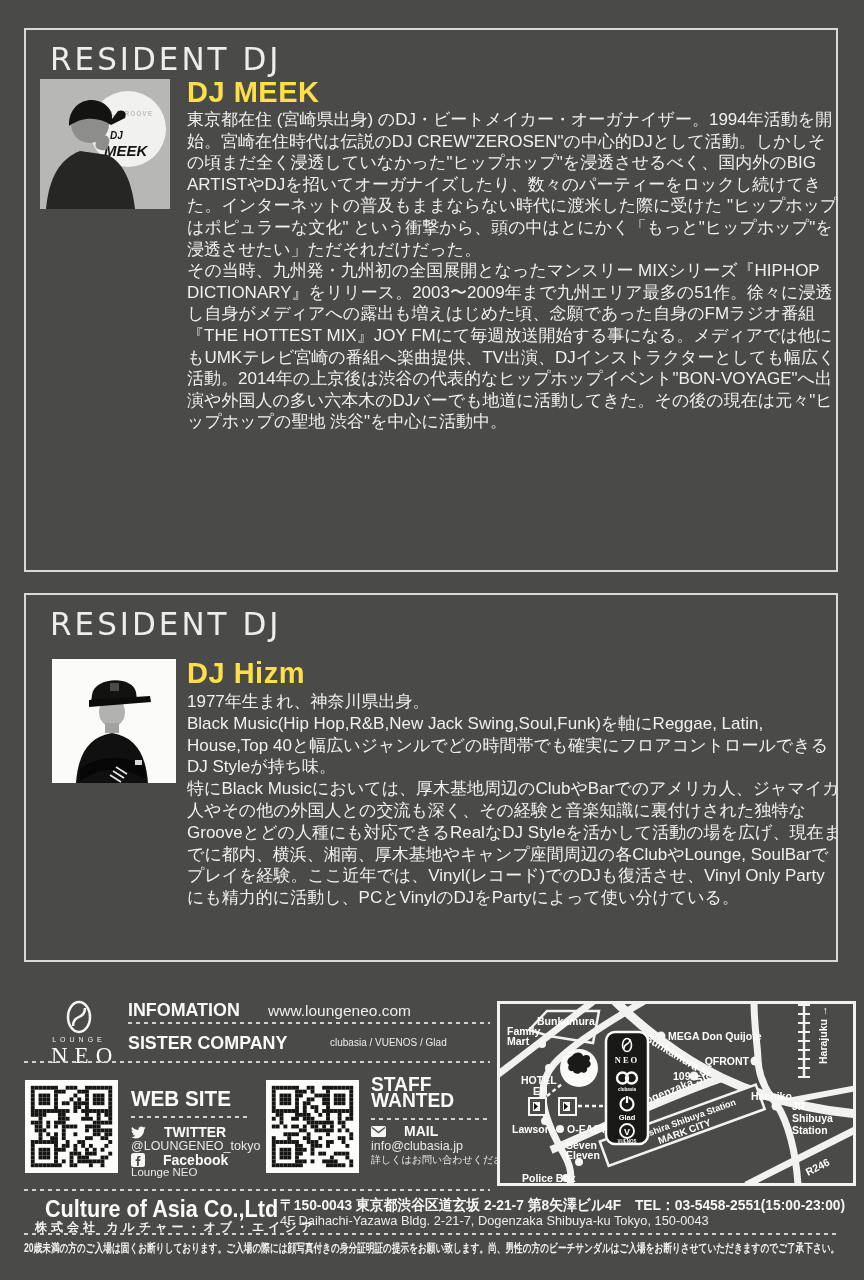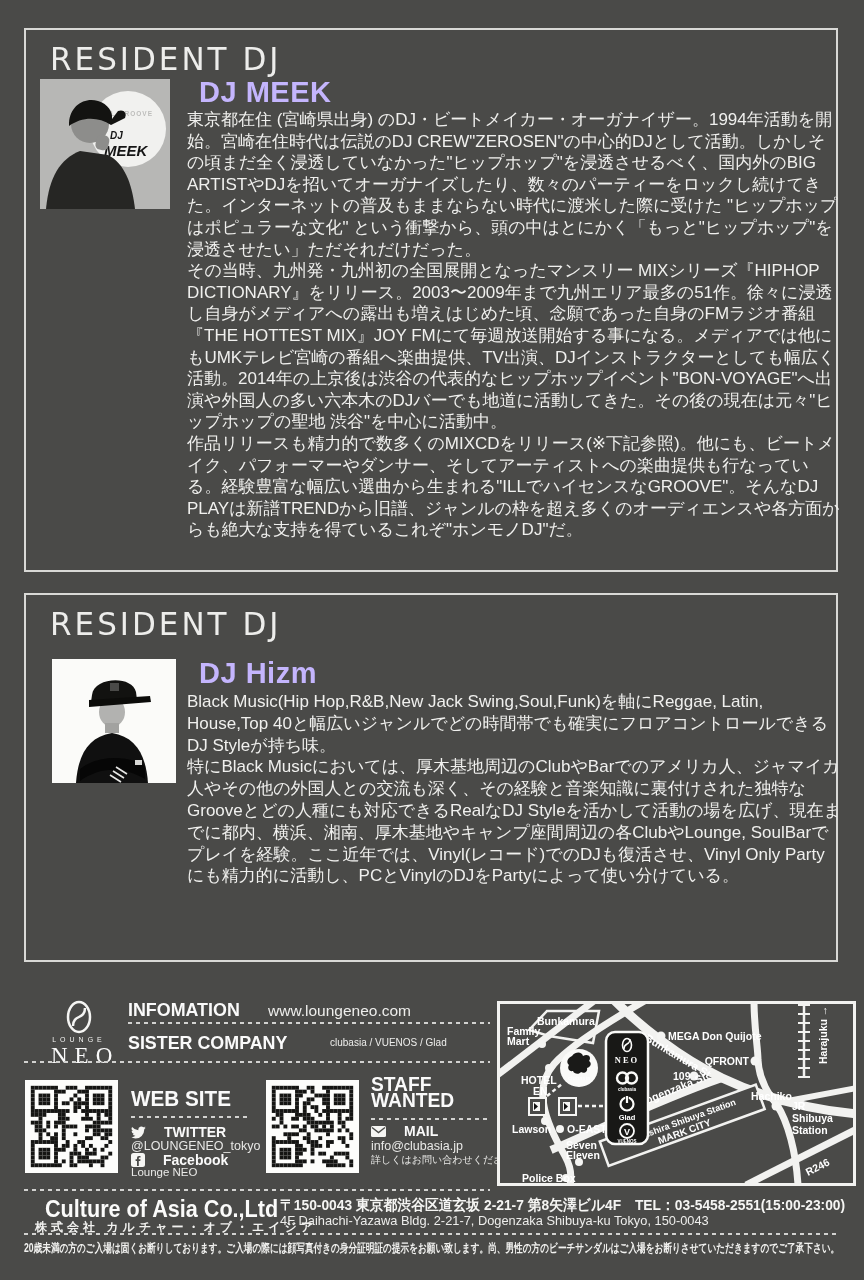--- a/index.html
+++ b/index.html
@@ -16,21 +16,21 @@
   #box2{top:593px;height:369px;}
   .section-title{
     position:absolute;left:24px;top:10px;margin:0;
     font-size:31px;font-weight:400;letter-spacing:3px;color:#ededeb;
     font-family:"DejaVu Sans","Liberation Sans",sans-serif;
     transform:scaleY(1.05);transform-origin:left top;white-space:nowrap;
   }
   .dj-photo{position:absolute;display:block;}
   #box1 .dj-photo{left:14px;top:49px;width:130px;height:130px;}
   #box2 .dj-photo{left:26px;top:64px;width:124px;height:124px;}
-  .dj-name{position:absolute;left:173px;margin:0;font-size:29px;font-weight:bold;color:#c4b5fd;letter-spacing:.5px;}
+  .dj-name{position:absolute;left:161px;margin:0;font-size:29px;font-weight:bold;color:#fde047;letter-spacing:.5px;}
   #box1 .dj-name{top:46px;}
   #box2 .dj-name{top:62px;}
   .dj-bio{position:absolute;left:161px;width:655px;font-size:17px;line-height:21.6px;color:#f0f0ee;}
   #box1 .dj-bio{top:79px;}
   #box2 .dj-bio{top:96px;line-height:21.8px;}
   .dj-bio p{margin:0;}
   
   .dash{position:absolute;height:2px;background:repeating-linear-gradient(90deg,#d2d2d0 0 4px,transparent 4px 8px);}
   #d1{left:128px;top:1022px;width:362px;}
   #d2{left:24px;top:1061px;width:466px;}
@@ -86,40 +86,40 @@
       <text x="64" y="77" font-size="15" font-weight="bold" fill="#161616" font-style="italic">MEEK</text>
       <path d="M 6,130 C 9,98 20,80 40,72 L 68,76 C 84,84 92,104 95,130 Z" fill="#262624"></path>
       <circle cx="50" cy="45" r="19" fill="#8d8d8b"></circle>
       <path d="M 29,44 C 30,27 44,18 58,22 C 68,25 73,33 72,40 L 78,32 C 84,30 87,34 85,39 L 71,46 C 58,37 41,38 29,47 Z" fill="#131311"></path>
       <rect x="56" y="56" width="13" height="15" rx="5" fill="#8d8d8b" transform="rotate(12 62 63)"></rect>
     </svg>
     <h2 class="dj-name">DJ MEEK</h2>
     <div class="dj-bio">
       <p>東京都在住 (宮崎県出身) のDJ・ビートメイカー・オーガナイザー。1994年活動を開始。宮崎在住時代は伝説のDJ CREW"ZEROSEN"の中心的DJとして活動。しかしその頃まだ全く浸透していなかった"ヒップホップ"を浸透させるべく、国内外のBIG ARTISTやDJを招いてオーガナイズしたり、数々のパーティーをロックし続けてきた。インターネットの普及もままならない時代に渡米した際に受けた "ヒップホップはポピュラーな文化" という衝撃から、頭の中はとにかく「もっと"ヒップホップ"を浸透させたい」ただそれだけだった。</p>
       <p>その当時、九州発・九州初の全国展開となったマンスリー MIXシリーズ『HIPHOP DICTIONARY』をリリース。2003〜2009年まで九州エリア最多の51作。徐々に浸透し自身がメディアへの露出も増えはじめた頃、念願であった自身のFMラジオ番組『THE HOTTEST MIX』JOY FMにて毎週放送開始する事になる。メディアでは他にもUMKテレビ宮崎の番組へ楽曲提供、TV出演、DJインストラクターとしても幅広く活動。2014年の上京後は渋谷の代表的なヒップホップイベント"BON-VOYAGE"へ出演や外国人の多い六本木のDJバーでも地道に活動してきた。その後の現在は元々"ヒップホップの聖地 渋谷"を中心に活動中。</p>
-      <p>作品リリースも精力的で数多くのMIXCDをリリース(※下記参照)。他にも、ビートメイク、パフォーマーやダンサー、そしてアーティストへの楽曲提供も行なっている。経験豊富な幅広い選曲から生まれる"ILLでハイセンスなGROOVE"。そんなDJ PLAYは新譜TRENDから旧譜、ジャンルの枠を超え多くのオーディエンスや各方面からも絶大な支持を得ているこれぞ"ホンモノDJ"だ。</p>
     </div>
   </section>
 
   <section class="dj-box" id="box2">
     <h1 class="section-title">RESIDENT DJ</h1>
     <svg class="dj-photo" viewBox="0 0 124 124" xmlns="http://www.w3.org/2000/svg">
       <rect width="124" height="124" fill="#fbfbf9"></rect>
       <ellipse cx="60" cy="53" rx="13" ry="15" fill="#b2b2b0"></ellipse>
       <rect x="53" y="64" width="14" height="10" fill="#a2a2a0"></rect>
       <path d="M 40,36 C 42,18 80,16 84,33 L 85,41 L 39,43 Z" fill="#121210"></path>
       <path d="M 37,41 L 98,37 L 99,43 L 37,48 Z" fill="#0c0c0a"></path>
       <rect x="58" y="24" width="9" height="8" fill="#4a4a48"></rect>
       <path d="M 24,124 C 26,96 36,78 60,74 C 84,78 94,96 96,124 Z" fill="#101010"></path>
       <path d="M 28,110 C 45,96 76,96 93,107 L 93,120 C 70,107 48,108 28,122 Z" fill="#060606"></path>
       <path d="M 64,108 l 11,7 M 61,112 l 11,7 M 58,116 l 11,7" stroke="#e8e8e6" stroke-width="1.6" fill="none"></path>
       <rect x="83" y="101" width="7" height="5" fill="#d8d8d6"></rect>
     </svg>
     <h2 class="dj-name">DJ Hizm</h2>
     <div class="dj-bio">
+      <p>1977年生まれ、神奈川県出身。</p>
       <p>Black Music(Hip Hop,R&amp;B,New Jack Swing,Soul,Funk)を軸にReggae, Latin, House,Top 40と幅広いジャンルでどの時間帯でも確実にフロアコントロールできるDJ Styleが持ち味。</p>
       <p>特にBlack Musicにおいては、厚木基地周辺のClubやBarでのアメリカ人、ジャマイカ人やその他の外国人との交流も深く、その経験と音楽知識に裏付けされた独特なGrooveとどの人種にも対応できるRealなDJ Styleを活かして活動の場を広げ、現在までに都内、横浜、湘南、厚木基地やキャンプ座間周辺の各ClubやLounge, SoulBarでプレイを経験。ここ近年では、Vinyl(レコード)でのDJも復活させ、Vinyl Only Partyにも精力的に活動し、PCとVinylのDJをPartyによって使い分けている。</p>
     </div>
   </section>
 
   <div class="abs neo-logo">
     <svg width="30" height="34" viewBox="0 0 30 34" class="icon-svg" style="margin:0 auto;display:block;" xmlns="http://www.w3.org/2000/svg">
       <ellipse cx="15" cy="17" rx="11" ry="15" fill="none" stroke="#f5f5f3" stroke-width="2.5"></ellipse>
       <path d="M 9,26 C 9,14 21,20 21,8" fill="none" stroke="#f5f5f3" stroke-width="2.5"></path>
     </svg>

